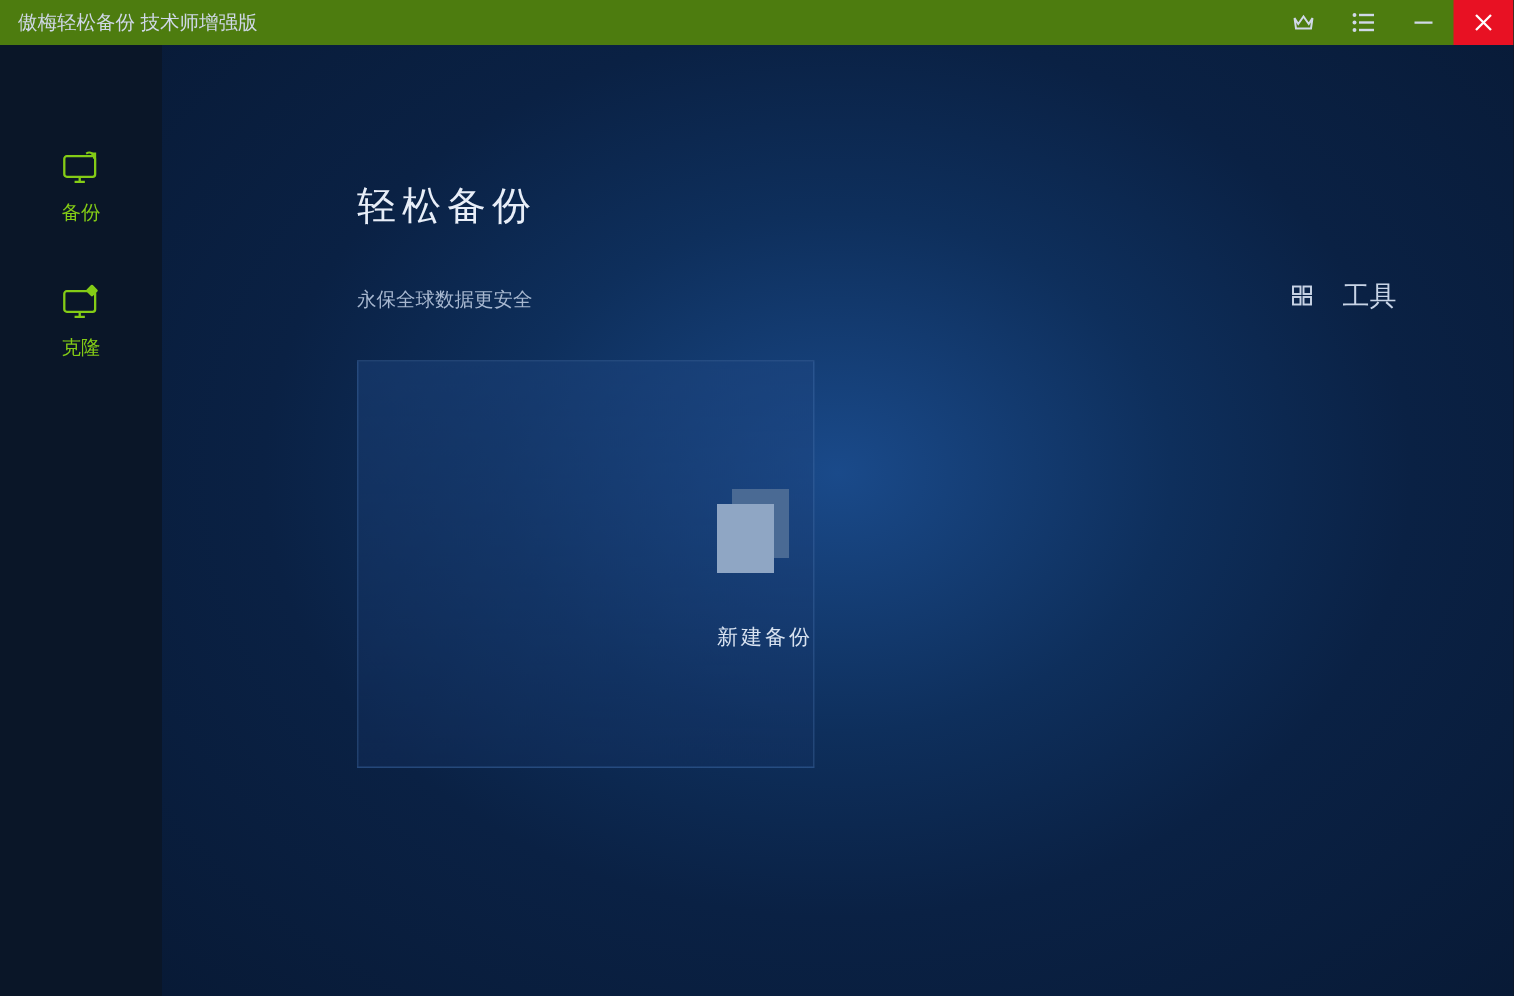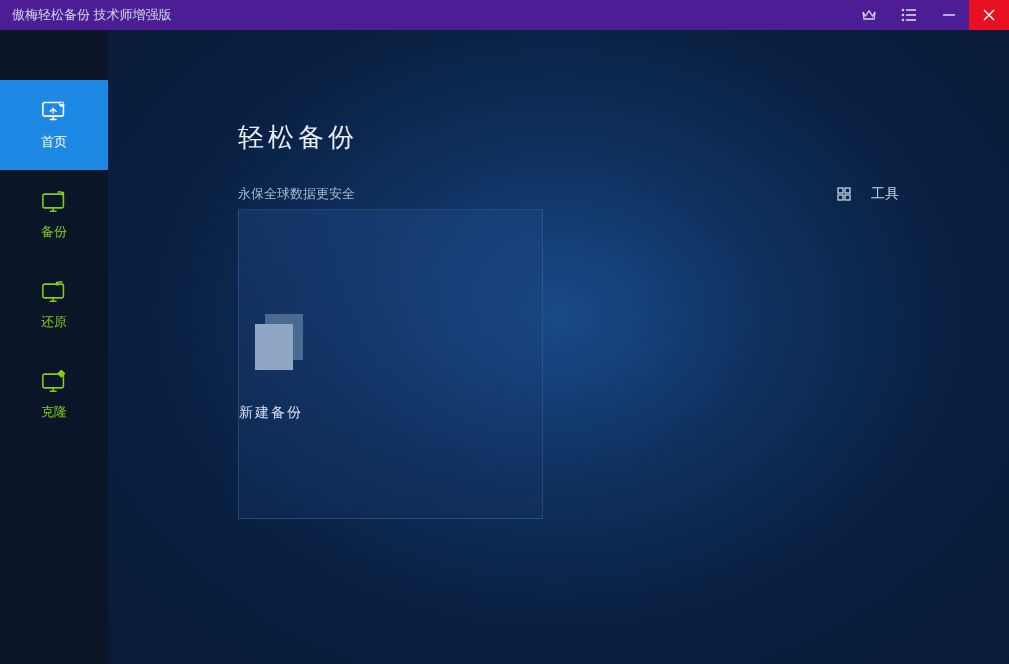--- a/index.html
+++ b/index.html
@@ -7,21 +7,21 @@
     width: 1009px;
     height: 664px;
     font-family: "Microsoft YaHei", "SimSun", sans-serif;
     background: #0a1628;
     overflow: hidden;
     color: #c8d4e6;
     font-size: 13px;
   }
   .titlebar {
     height: 30px;
-    background: #4c1d95;
+    background: #4d7c0f;
     display: flex;
     align-items: center;
     padding-left: 12px;
   }
   .titlebar-title {
     color: #d0d8e8;
     font-size: 13px;
     flex: 1;
   }
   .titlebar-actions {
@@ -70,59 +70,59 @@
     width: 28px;
     height: 24px;
   }
   .sidebar-label {
     font-size: 13px;
   }
   .main {
     flex: 1;
     background: radial-gradient(ellipse at 50% 45%, #1a4a8a 0%, #0e2f5c 35%, #0a2144 60%, #081a36 100%);
     position: relative;
-    padding: 90px 110px 0 130px;
+    padding: 90px 78px 0 130px;
   }
   .main-title {
     font-size: 26px;
     color: #e8eef8;
     font-weight: 300;
     letter-spacing: 4px;
   }
   .main-sub-row {
     display: flex;
     align-items: flex-end;
     justify-content: space-between;
     margin-top: 30px;
-    margin-bottom: 6px;
+    margin-bottom: 31px;
   }
   .main-subtitle {
     font-size: 13px;
     color: #a8b8d0;
   }
   .tools-link {
     display: flex;
     align-items: center;
     gap: 20px;
     color: #c8d4e6;
-    font-size: 14px;
+    font-size: 18px;
     cursor: pointer;
   }
   .cards {
     display: flex;
     gap: 30px;
   }
   .card {
     width: 305px;
-    height: 310px;
+    height: 272px;
     background: linear-gradient(180deg, rgba(30,70,130,0.45) 0%, rgba(20,50,100,0.35) 100%);
     border: 1px solid rgba(90,140,200,0.25);
     display: flex;
     flex-direction: column;
-    align-items: flex-start;
+    align-items: flex-end;
     justify-content: center;
     gap: 28px;
     cursor: pointer;
   }
   .card-icon {
     width: 80px;
     height: 70px;
     display: flex;
     align-items: center;
     justify-content: center;
@@ -163,47 +163,28 @@
       <svg width="14" height="14" viewBox="0 0 14 14" stroke="currentColor" stroke-width="1.5">
         <line x1="2" y1="2" x2="12" y2="12"></line>
         <line x1="12" y1="2" x2="2" y2="12"></line>
       </svg>
     </div>
   </div>
 </div>
 
 <div class="app-body">
   <div class="sidebar">
-    <div class="sidebar-item active">
-      <svg class="sidebar-icon" viewBox="0 0 32 28" fill="none" stroke="currentColor" stroke-width="1.8">
-        <rect x="3" y="4" width="24" height="16" rx="2"></rect>
-        <path d="M11 24 L19 24 M15 20 L15 24"></path>
-        <path d="M11 15 L15 11 L19 15 M15 11 L15 17" stroke-width="1.5"></path>
-        <circle cx="25" cy="6" r="3" fill="currentColor" stroke="none"></circle>
-        <path d="M23 6 L25 4 L27 6" stroke="#1e88e5" stroke-width="1.2"></path>
-      </svg>
-      <span class="sidebar-label">首页</span>
-    </div>
     <div class="sidebar-item">
       <svg class="sidebar-icon" viewBox="0 0 32 28" fill="none" stroke="currentColor" stroke-width="1.8">
         <rect x="3" y="6" width="24" height="16" rx="2"></rect>
         <path d="M11 26 L19 26 M15 22 L15 26"></path>
         <path d="M20 4 C23 2 27 4 26 8" stroke-width="1.6"></path>
         <path d="M24 4 L27 4 L27 7" stroke-width="1.6"></path>
       </svg>
       <span class="sidebar-label">备份</span>
-    </div>
-    <div class="sidebar-item">
-      <svg class="sidebar-icon" viewBox="0 0 32 28" fill="none" stroke="currentColor" stroke-width="1.8">
-        <rect x="3" y="6" width="24" height="16" rx="2"></rect>
-        <path d="M11 26 L19 26 M15 22 L15 26"></path>
-        <path d="M26 4 C23 2 19 4 20 8" stroke-width="1.6"></path>
-        <path d="M22 4 L19 4 L19 7" stroke-width="1.6"></path>
-      </svg>
-      <span class="sidebar-label">还原</span>
     </div>
     <div class="sidebar-item">
       <svg class="sidebar-icon" viewBox="0 0 32 28" fill="none" stroke="currentColor" stroke-width="1.8">
         <rect x="3" y="6" width="24" height="16" rx="2"></rect>
         <path d="M11 26 L19 26 M15 22 L15 26"></path>
         <rect x="21" y="2" width="7" height="7" rx="1" transform="rotate(45 24.5 5.5)" fill="currentColor" stroke="none"></rect>
       </svg>
       <span class="sidebar-label">克隆</span>
     </div>
   </div>

